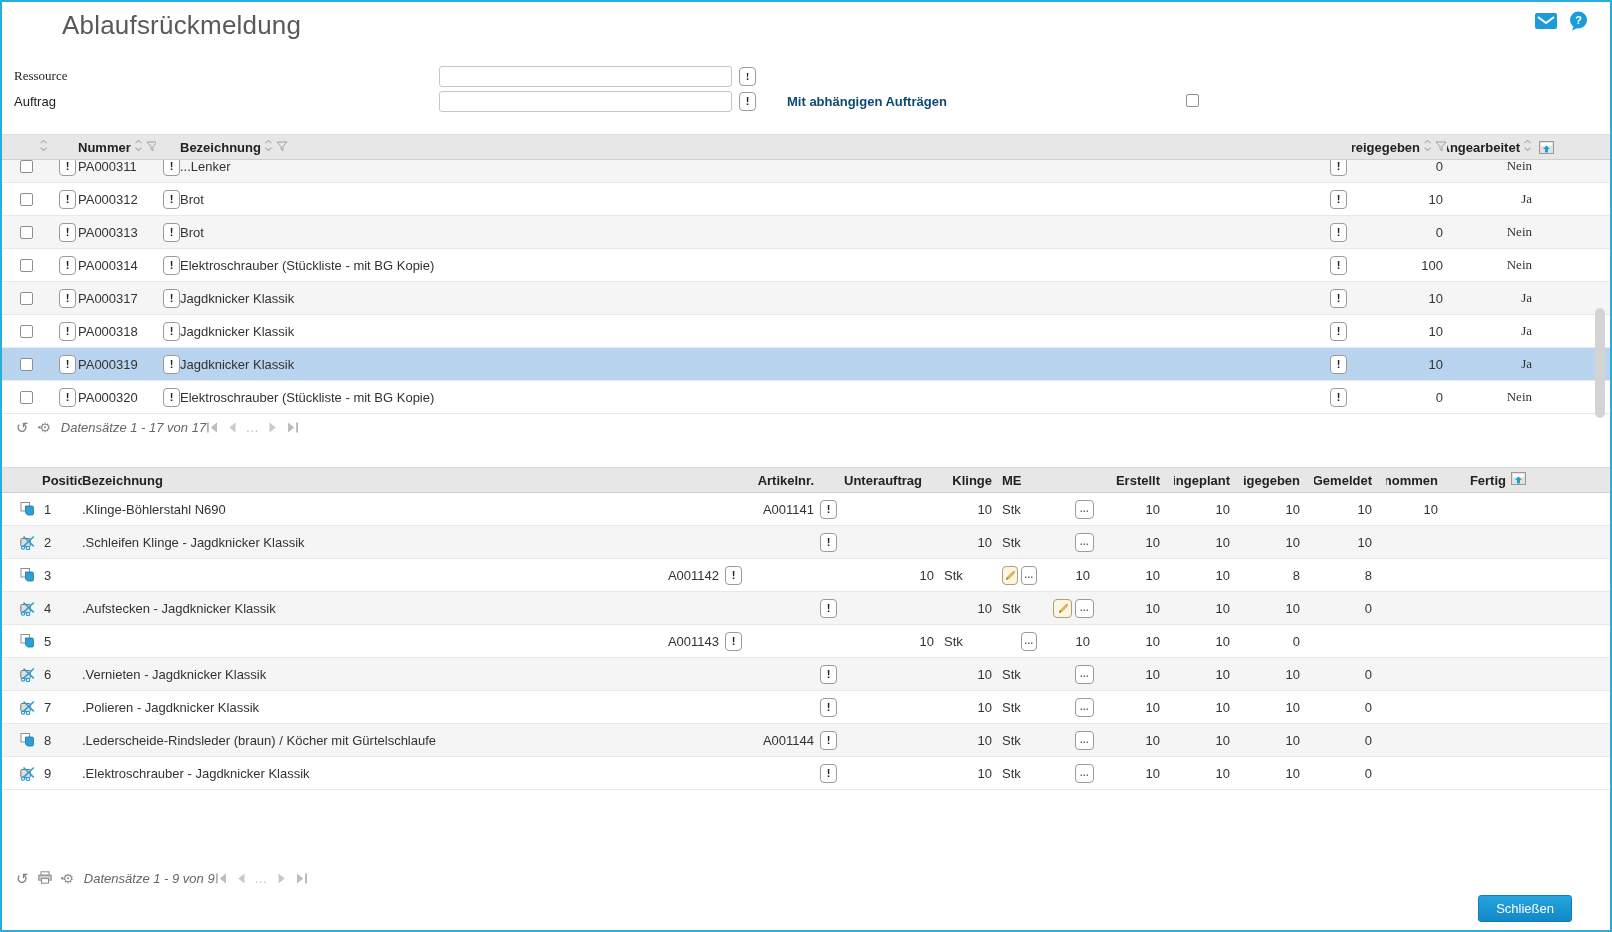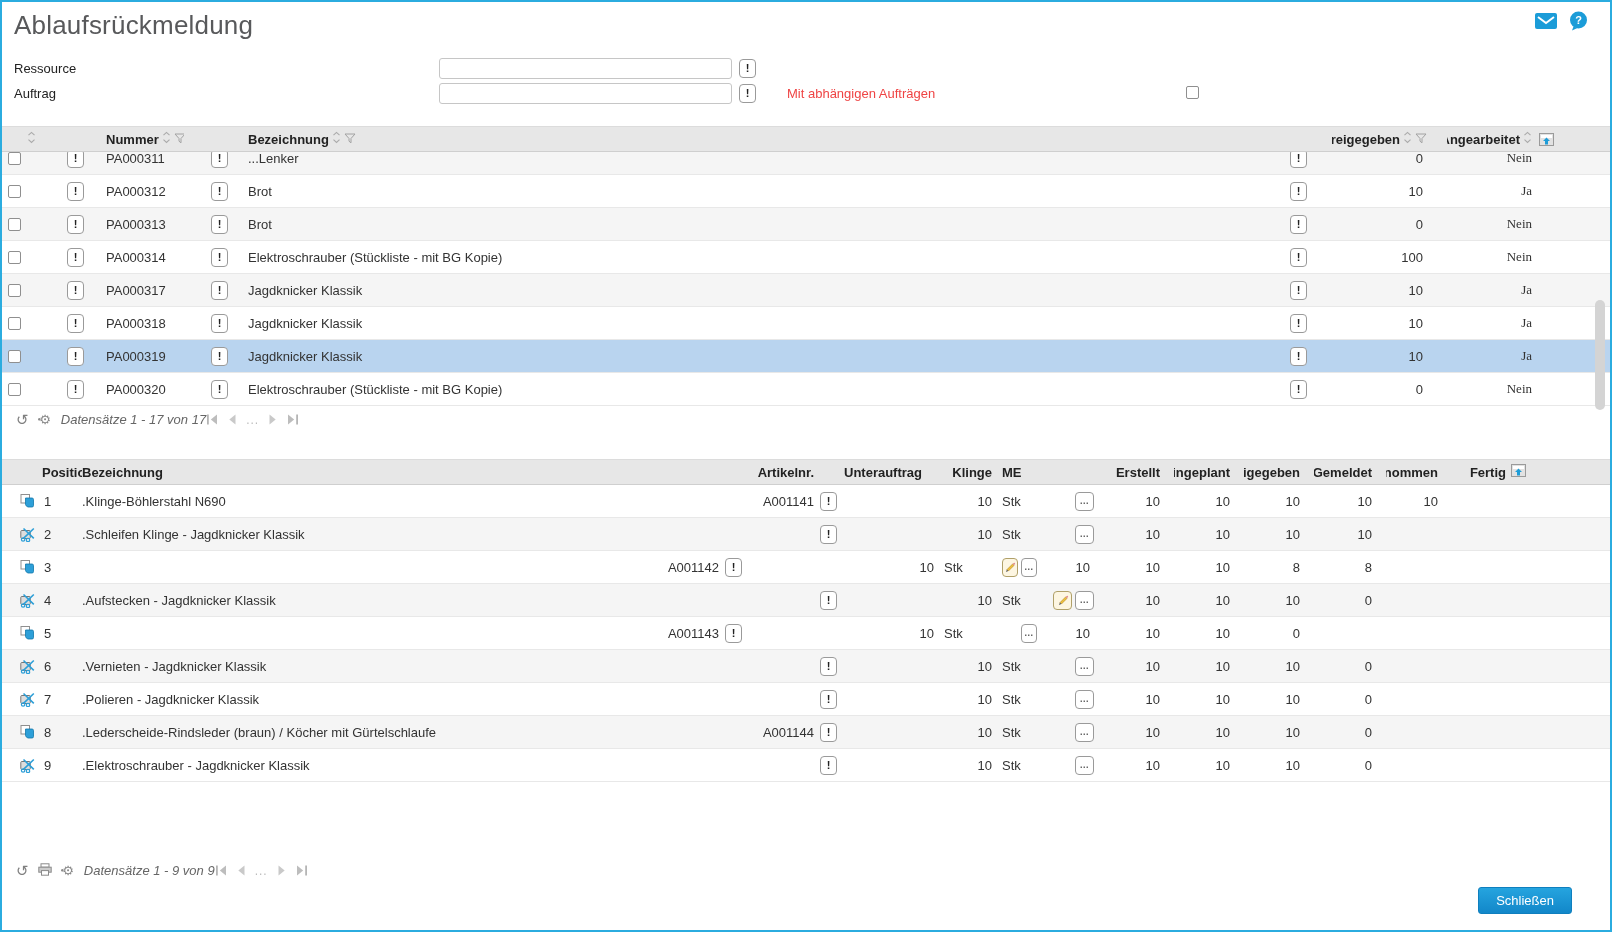--- a/index.html
+++ b/index.html
@@ -1,48 +1,48 @@
 <!DOCTYPE html>
 <html lang="de"><head>
 <meta charset="utf-8">
 <style>
   * { box-sizing: border-box; margin: 0; padding: 0; }
   html,body { background:#fff; }
   body { font-family: "Liberation Sans", "DejaVu Sans", sans-serif; font-size:13px; color:#333; }
   .page { position:relative; width:1612px; height:932px; border:2px solid #2bacdf; background:#fff; overflow:hidden; }
 
   
-  .topbar { position:relative; height:40px; padding:8px 0 0 12px; }
+  .topbar { position:relative; height:40px; padding:8px 0 0 24px;margin-left:36px; }
   .title { font-size:26px; font-weight:400; color:#58595b; letter-spacing:0.2px; }
   .top-icons { position:absolute; top:9px; right:22px; display:flex; align-items:center; gap:12px; }
   .top-icons span { display:inline-flex; cursor:pointer; }
 
   
   .filters { position:relative; padding-left:12px; margin-top:4px; }
   .frow { position:relative; display:flex; align-items:center; height:24px; margin-bottom:1px; }
   .flabel { width:425px; color:#222; }
   .finput { width:293px; height:21px; border:1px solid #c6c6c6; border-radius:3px; padding:0 6px; font:inherit; color:#333; background:#fff; outline:none; }
   .xbtn { display:inline-flex; align-items:center; justify-content:center; width:17px; height:19px;
           border:1px solid #9a9a9a; border-radius:4px; background:#fff; font-weight:bold; font-size:11px;
           color:#222; margin-left:7px; cursor:pointer; line-height:1; font-family:inherit; }
-  .dep-label { margin-left:31px; color:#ef4444; }
+  .dep-label { margin-left:31px; color:#0c4a6e;font-weight:bold; }
   .checkbox { display:inline-block; width:13px; height:13px; border:1px solid #8f8f8f; border-radius:2px; background:#fff; cursor:pointer; }
   .dep-check { position:absolute; left:1172px; top:5px; }
 
   
   .thead { background:#e7e7e7; border-top:1px solid #dcdcdc; border-bottom:1px solid #cfcfcf; height:26px; font-weight:bold; color:#222; }
   .cell { display:flex; align-items:center; overflow:hidden; white-space:nowrap; }
   .cell.num { justify-content:flex-end; }
   .hlabel { display:inline-flex; align-items:center; gap:3px; cursor:pointer; }
   .trow { height:33px; border-bottom:1px solid #e8e8e8; background:#fff; cursor:pointer; }
   .sort-ic, .funnel-ic { flex:none; }
 
   
   .orders-table { position:relative; margin-top:21px; }
-  .ot-grid { display:grid; grid-template-columns:38px 26px 78px 24px 1fr 26px 95px 85px; padding-right:78px; align-items:center;gap:20px; }
+  .ot-grid { display:grid; grid-template-columns:38px 26px 78px 24px 1fr 26px 95px 85px; padding-left:12px; padding-right:78px; align-items:center; }
   .orders-rows { height:254px; overflow:hidden; }
   .orders-rows .trow:first-child { margin-top:-10px; }
   .orders-rows .trow:nth-child(odd) { background:#f5f5f5; }
   .orders-rows .trow.selected { background:#b9d4ef; }
   .ot-grid .c-free { justify-content:flex-end; padding-right:4px; }
   .ot-grid .c-ang  { justify-content:flex-end;font-family:Liberation Serif, serif; }
   .vscroll { position:absolute; top:174px; right:5px; width:10px; height:110px; background:#d4d4d4; border-radius:5px; cursor:pointer; }
 
   
   .tfooter { display:flex; align-items:center; height:27px; padding-left:14px; padding-right:38px; color:#666; }
@@ -95,21 +95,21 @@
         <svg width="19" height="20" viewBox="0 0 19 20">
             <circle cx="9.5" cy="9" r="8.5" fill="#1b9cd8"></circle>
             <path d="M4.5 15.5 L3 19.5 L8.5 17 Z" fill="#1b9cd8"></path>
             <text x="9.5" y="13" font-size="11" font-weight="bold" fill="#ffffff" text-anchor="middle">?</text>
           </svg>
       </span>
     </div>
   </div>
 
   <div class="filters">
-    <div class="frow" style="margin-top:14px;">
+    <div class="frow" style="margin-top:22px;font-family:Liberation Serif, serif;">
       <span class="flabel">Ressource</span>
       <input class="finput" value="" style="">
       <button class="xbtn">!</button>
     </div>
     <div class="frow">
       <span class="flabel">Auftrag</span>
       <input class="finput" value="" style="">
       <button class="xbtn">!</button>
       <span class="dep-label">Mit abhängigen Aufträgen</span>
       <span class="checkbox dep-check"></span>

